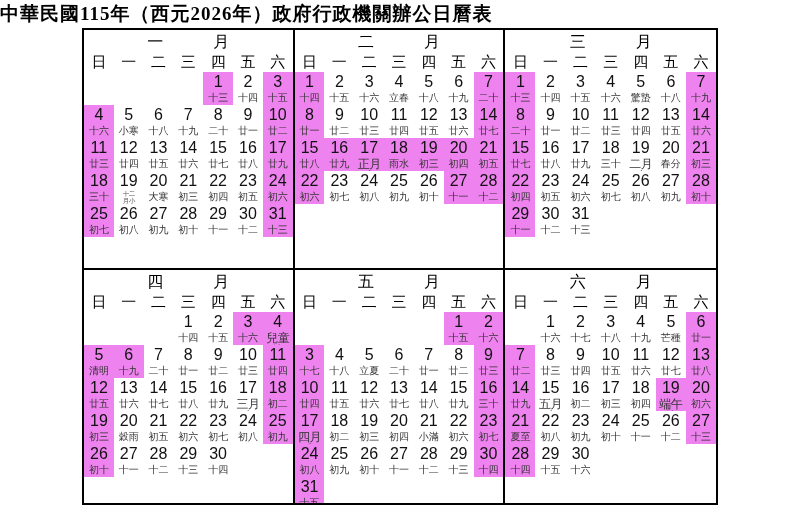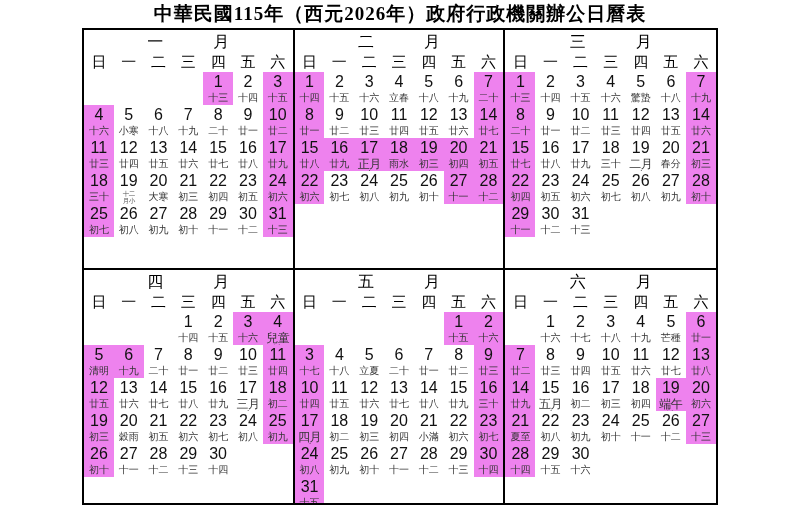--- a/index.html
+++ b/index.html
@@ -1,21 +1,21 @@
 <!DOCTYPE html>
 <html style="--hl: #ee82ee;"><head>
 <meta charset="utf-8">
 <style>
   html,body{margin:0;padding:0;background:#fff;}
   body{
     width:800px;height:509px;position:relative;overflow:hidden;
     font-family:"Liberation Sans","DejaVu Sans",sans-serif;color:#000;
   }
   .title{
-    position:absolute;top:1px;left:0;width:100%;text-align:center;
+    position:absolute;top:1px;left:0;width:100%;
     font-family:"Liberation Serif","DejaVu Serif",serif;
     font-weight:bold;font-size:19px;letter-spacing:1px;
   }
   .cal-grid{
     position:absolute;left:82px;top:28px;width:636px;height:477px;
     box-sizing:border-box;border:2px solid #000;
     display:grid;grid-template-columns:repeat(3,1fr);grid-template-rows:240px 1fr;
     background:#fff;
   }
   .month{

